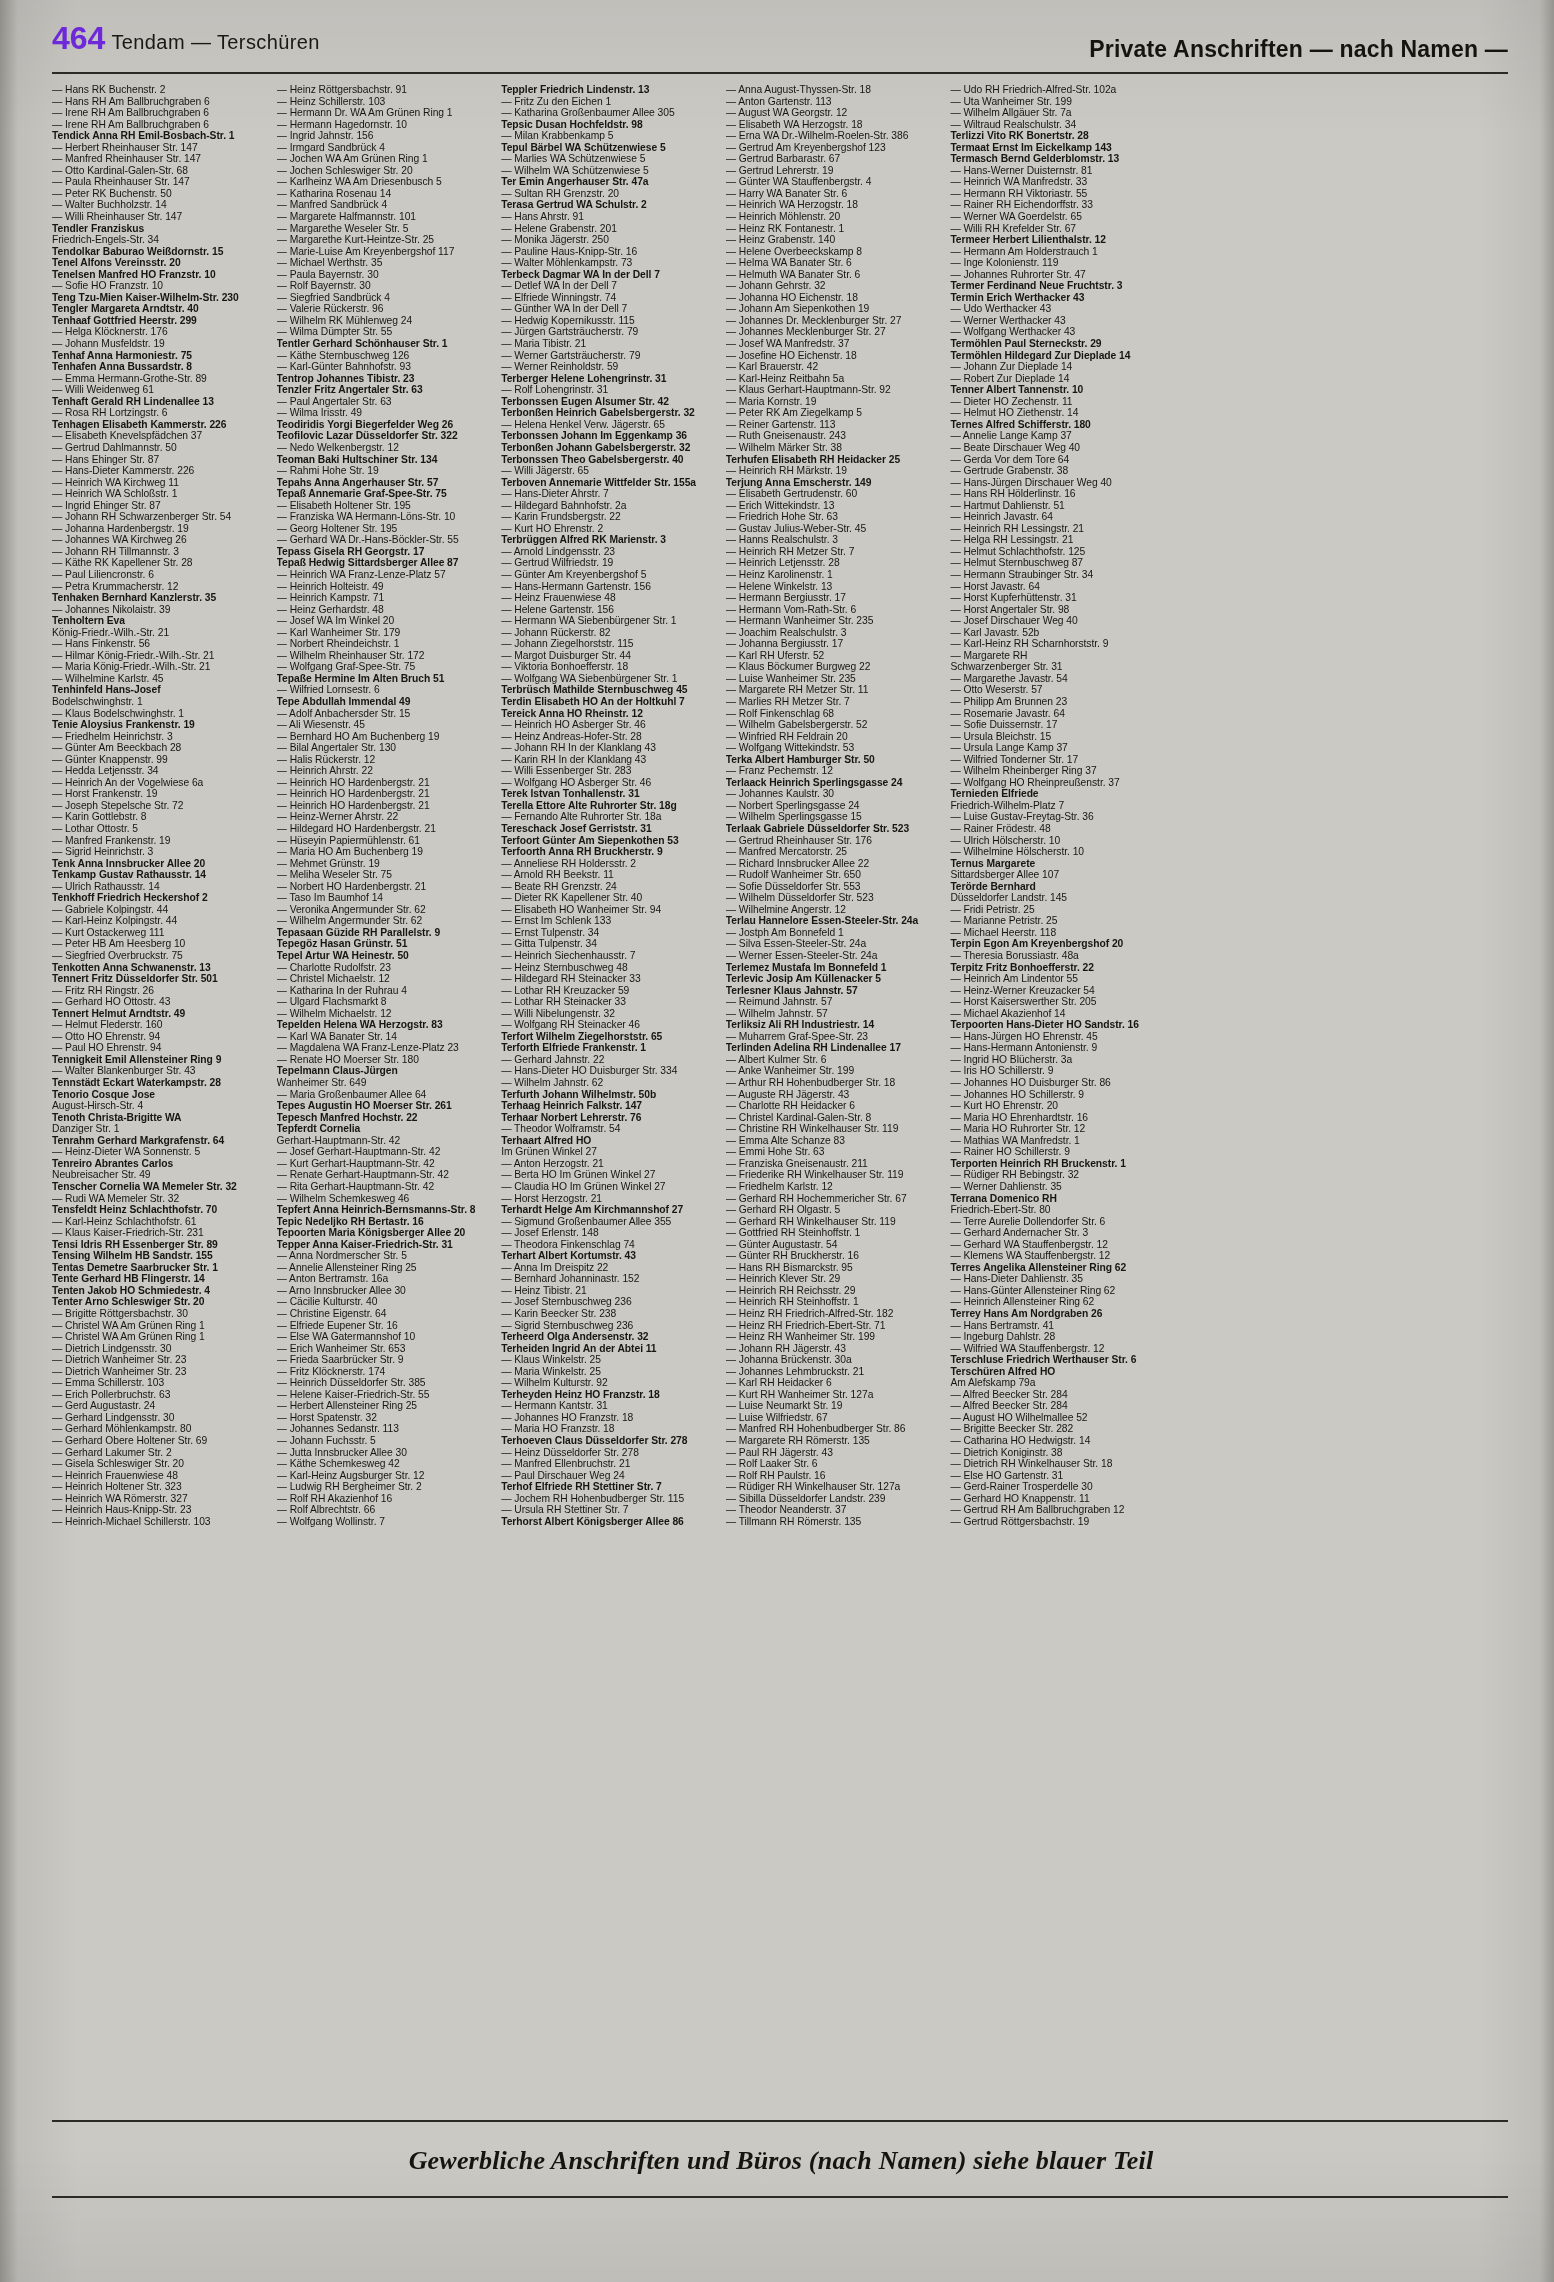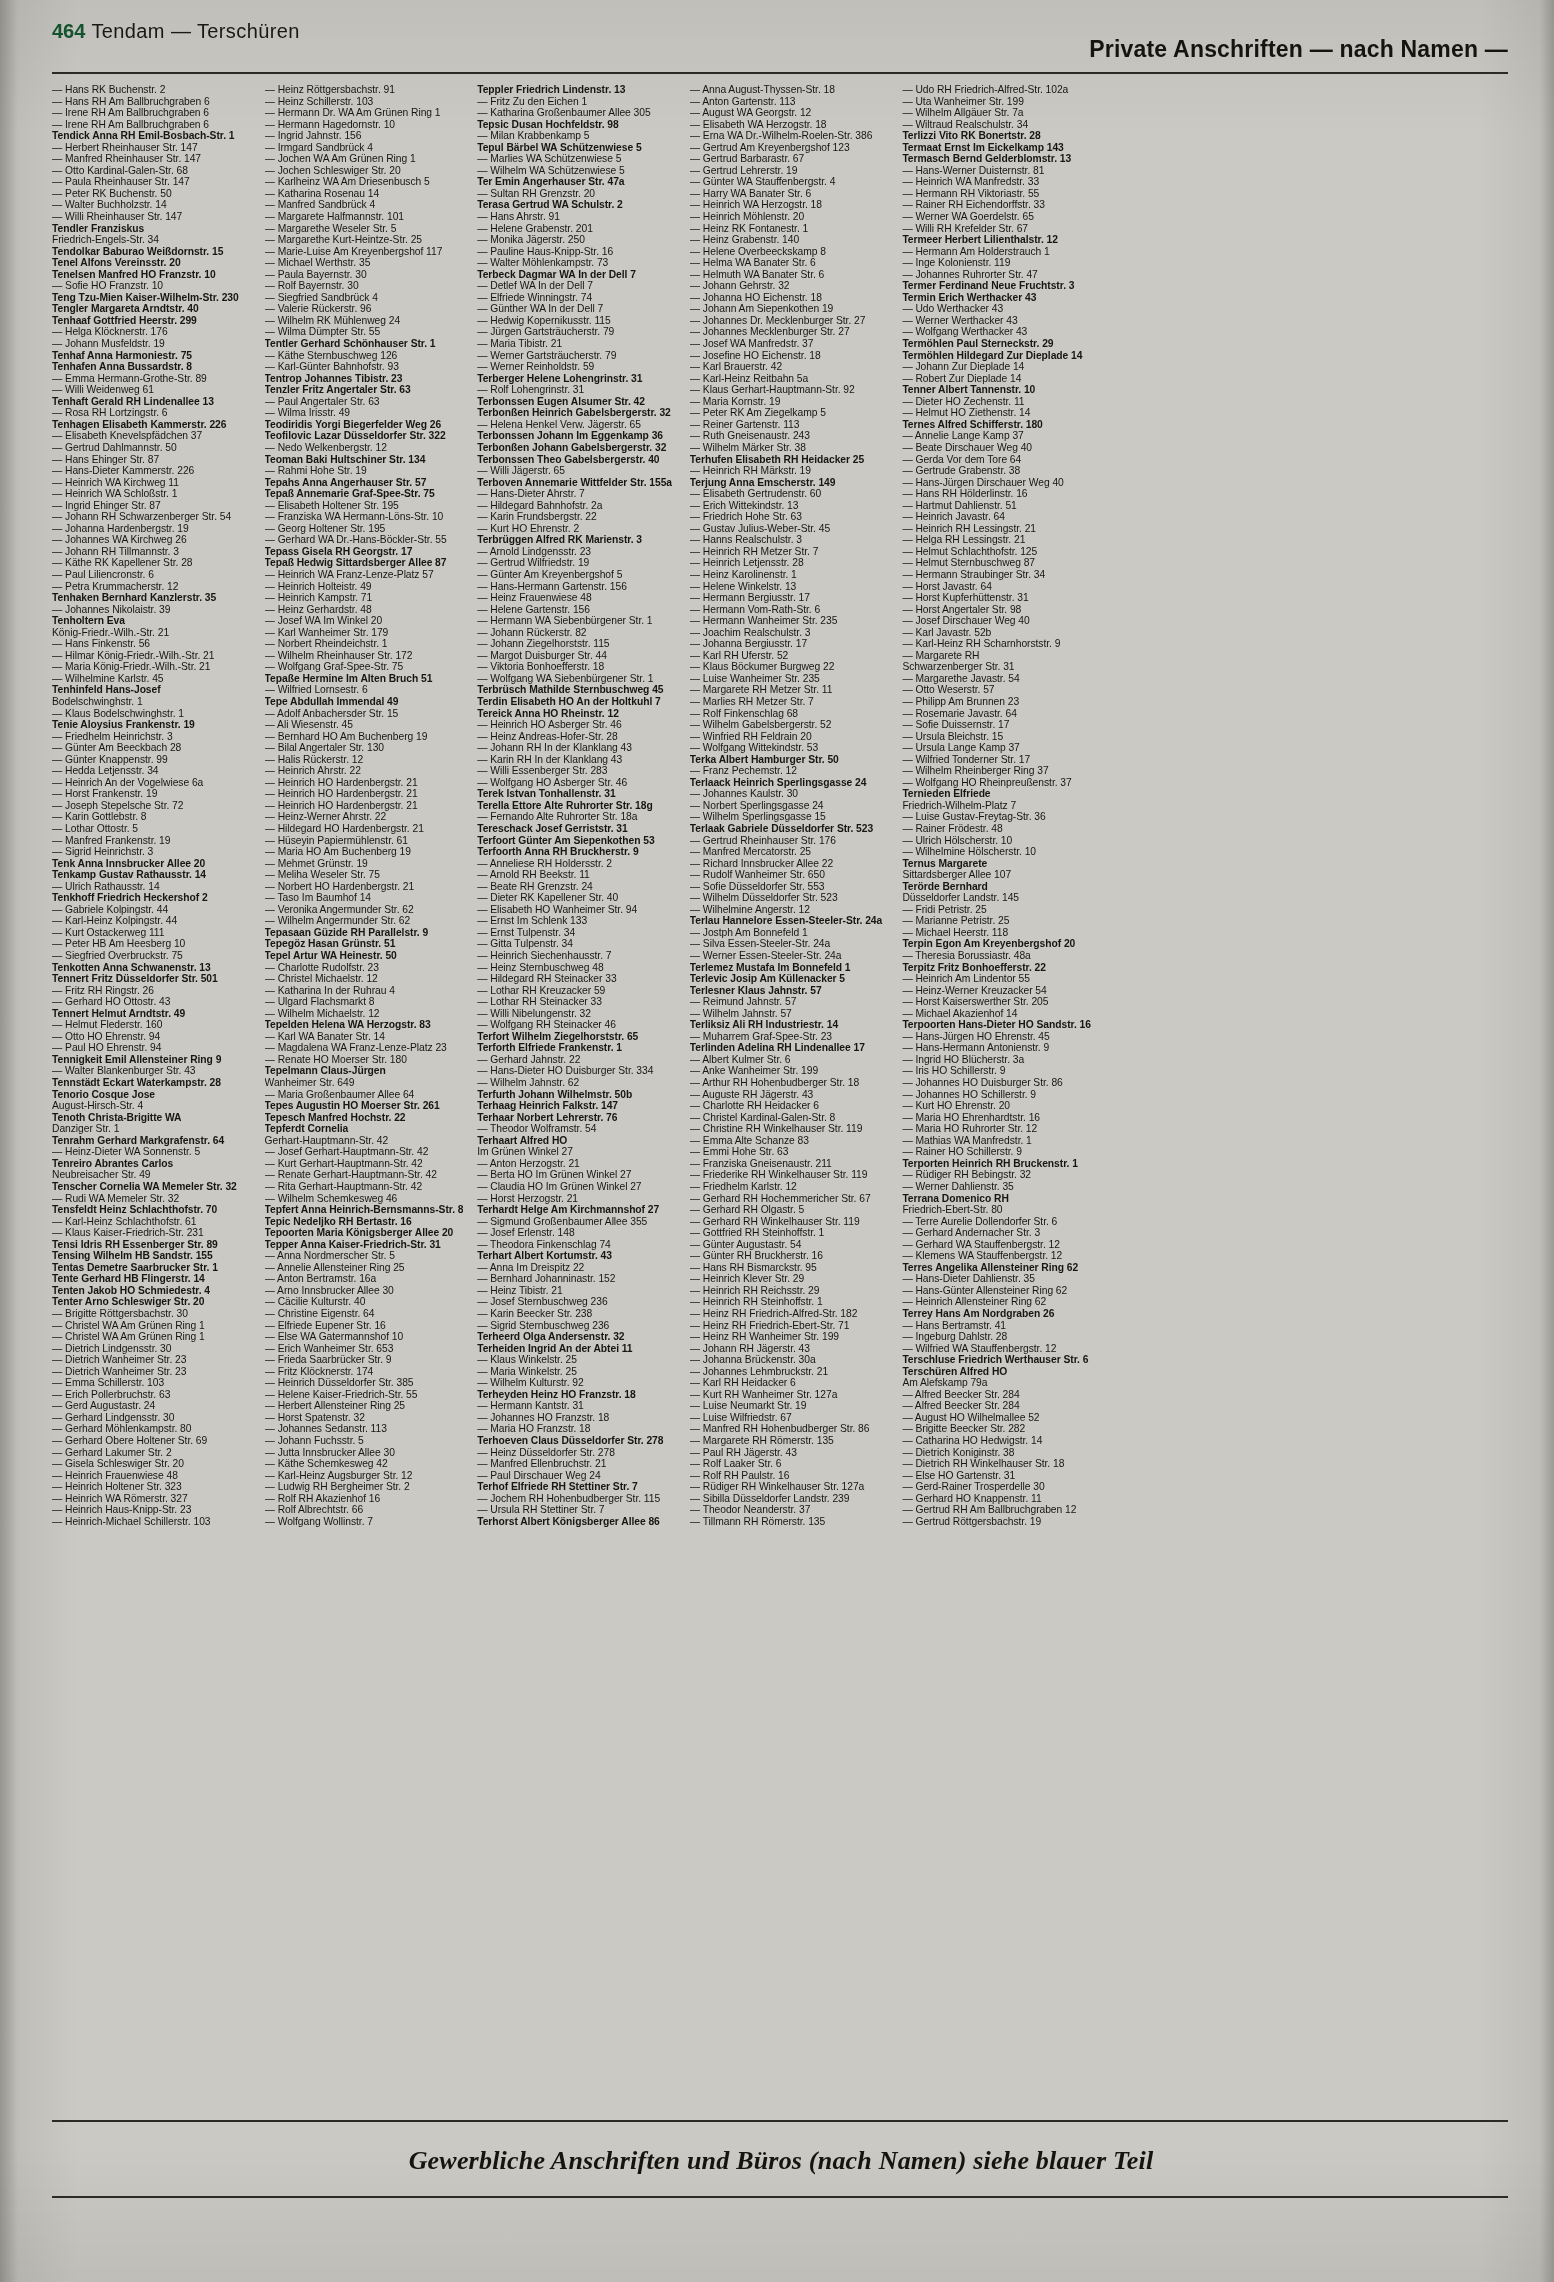--- a/index.html
+++ b/index.html
@@ -42,24 +42,24 @@
     right: 46px;
     height: 46px;
   }
   .hdr-left {
     position: absolute;
     left: 0;
     top: 0;
     white-space: nowrap;
   }
   .page-number {
-    font-size: 20px;
+    font-size: 32px;
     font-weight: bold;
     letter-spacing: 0px;
-    color: #14532d;
+    color: #6d28d9;
     vertical-align: baseline;
     text-align: right;
   }
   .hdr-range {
     font-size: 20px;
     color: #1a1914;
     margin-left: 6px;
     letter-spacing: 0.4px;
   }
   .hdr-right {
@@ -82,21 +82,21 @@
     background: #2b2a25;
   }
   
   .cols {
     position: absolute;
     left: 52px;
     top: 84px;
     width: 1460px;
     height: 2020px;
     display: flex;
-    gap: 4px;
+    gap: 16px;
   }
   .col {
     width: 208.6px;
     padding-right: 10px;
     box-sizing: border-box;
   }
   .entry {
     font-size: 10.3px;
     line-height: 11.55px;
     color: #171712;

